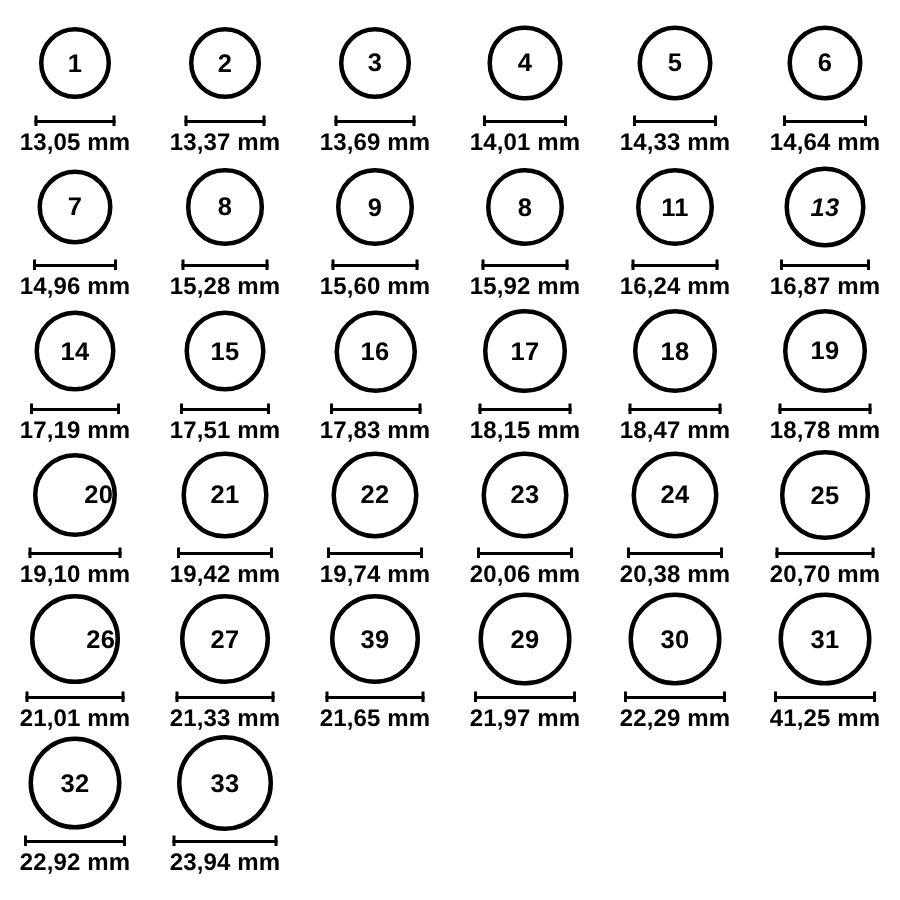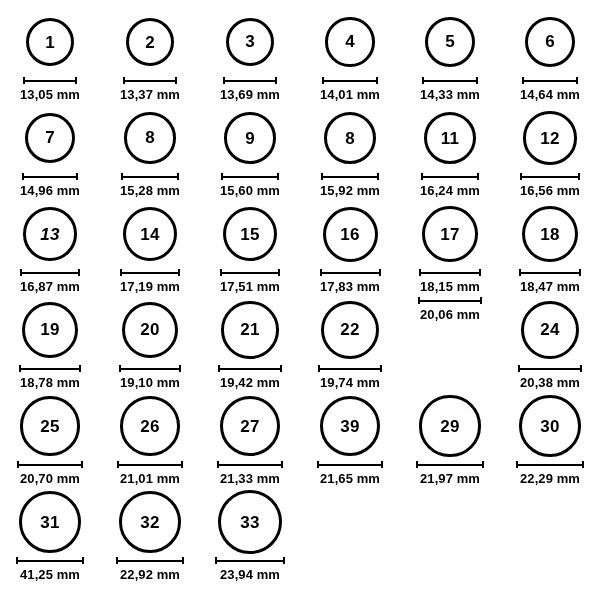--- a/index.html
+++ b/index.html
@@ -84,21 +84,21 @@
   .measure .line {
     position: absolute;
     left: 0;
     right: 0;
     top: 3px;
     height: 2px;
     background: #000000;
   }
   .mm {
     margin-top: 3px;
-    font-size: 13px;
+    font-size: 16px;
     font-weight: bold;
     line-height: 1;
     letter-spacing: 0.1px;
     white-space: nowrap;
   }
 </style>
 </head>
 <body>
 
 <div id="chart">
@@ -241,33 +241,20 @@
         </div>
         <div class="measure">
           <div class="bar" style="width: 58.7px;">
             <div class="line"></div>
           </div>
         </div>
         <div class="mm">16,24 mm</div>
       </div>
       <div class="cell">
         <div class="ring-wrap">
-          <div class="ring" style="width: 53.2px; height: 53.2px;">
-            <span class="ring-size">12</span>
-          </div>
-        </div>
-        <div class="measure">
-          <div class="bar" style="width: 59.2px;">
-            <div class="line"></div>
-          </div>
-        </div>
-        <div class="mm">16,56 mm</div>
-      </div>
-      <div class="cell">
-        <div class="ring-wrap">
           <div class="ring" style="width: 53.6px; height: 53.6px; font-style: italic;">
             <span class="ring-size">13</span>
           </div>
         </div>
         <div class="measure">
           <div class="bar" style="width: 59.6px;">
             <div class="line"></div>
           </div>
         </div>
         <div class="mm">16,87 mm</div>
@@ -345,21 +332,21 @@
         </div>
         <div class="measure">
           <div class="bar" style="width: 62.4px;">
             <div class="line"></div>
           </div>
         </div>
         <div class="mm">18,78 mm</div>
       </div>
       <div class="cell">
         <div class="ring-wrap">
-          <div class="ring" style="width: 56.9px; height: 56.9px;">
+          <div class="ring" style="width: 56.9px; height: 56.9px; justify-content: flex-end;">
             <span class="ring-size">20</span>
           </div>
         </div>
         <div class="measure">
           <div class="bar" style="width: 62.9px;">
             <div class="line"></div>
           </div>
         </div>
         <div class="mm">19,10 mm</div>
       </div>
@@ -383,20 +370,25 @@
           </div>
         </div>
         <div class="measure">
           <div class="bar" style="width: 63.8px;">
             <div class="line"></div>
           </div>
         </div>
         <div class="mm">19,74 mm</div>
       </div>
       <div class="cell">
+        <div class="ring-wrap">
+          <div class="ring" style="width: 58.3px; height: 58.3px;">
+            <span class="ring-size">23</span>
+          </div>
+        </div>
         <div class="measure">
           <div class="bar" style="width: 64.3px;">
             <div class="line"></div>
           </div>
         </div>
         <div class="mm">20,06 mm</div>
       </div>
       <div class="cell">
         <div class="ring-wrap">
           <div class="ring" style="width: 58.8px; height: 58.8px;">
@@ -418,21 +410,21 @@
         </div>
         <div class="measure">
           <div class="bar" style="width: 65.2px;">
             <div class="line"></div>
           </div>
         </div>
         <div class="mm">20,70 mm</div>
       </div>
       <div class="cell">
         <div class="ring-wrap">
-          <div class="ring" style="width: 59.7px; height: 59.7px;">
+          <div class="ring" style="width: 59.7px; height: 59.7px; justify-content: flex-end;">
             <span class="ring-size">26</span>
           </div>
         </div>
         <div class="measure">
           <div class="bar" style="width: 65.7px;">
             <div class="line"></div>
           </div>
         </div>
         <div class="mm">21,01 mm</div>
       </div>

